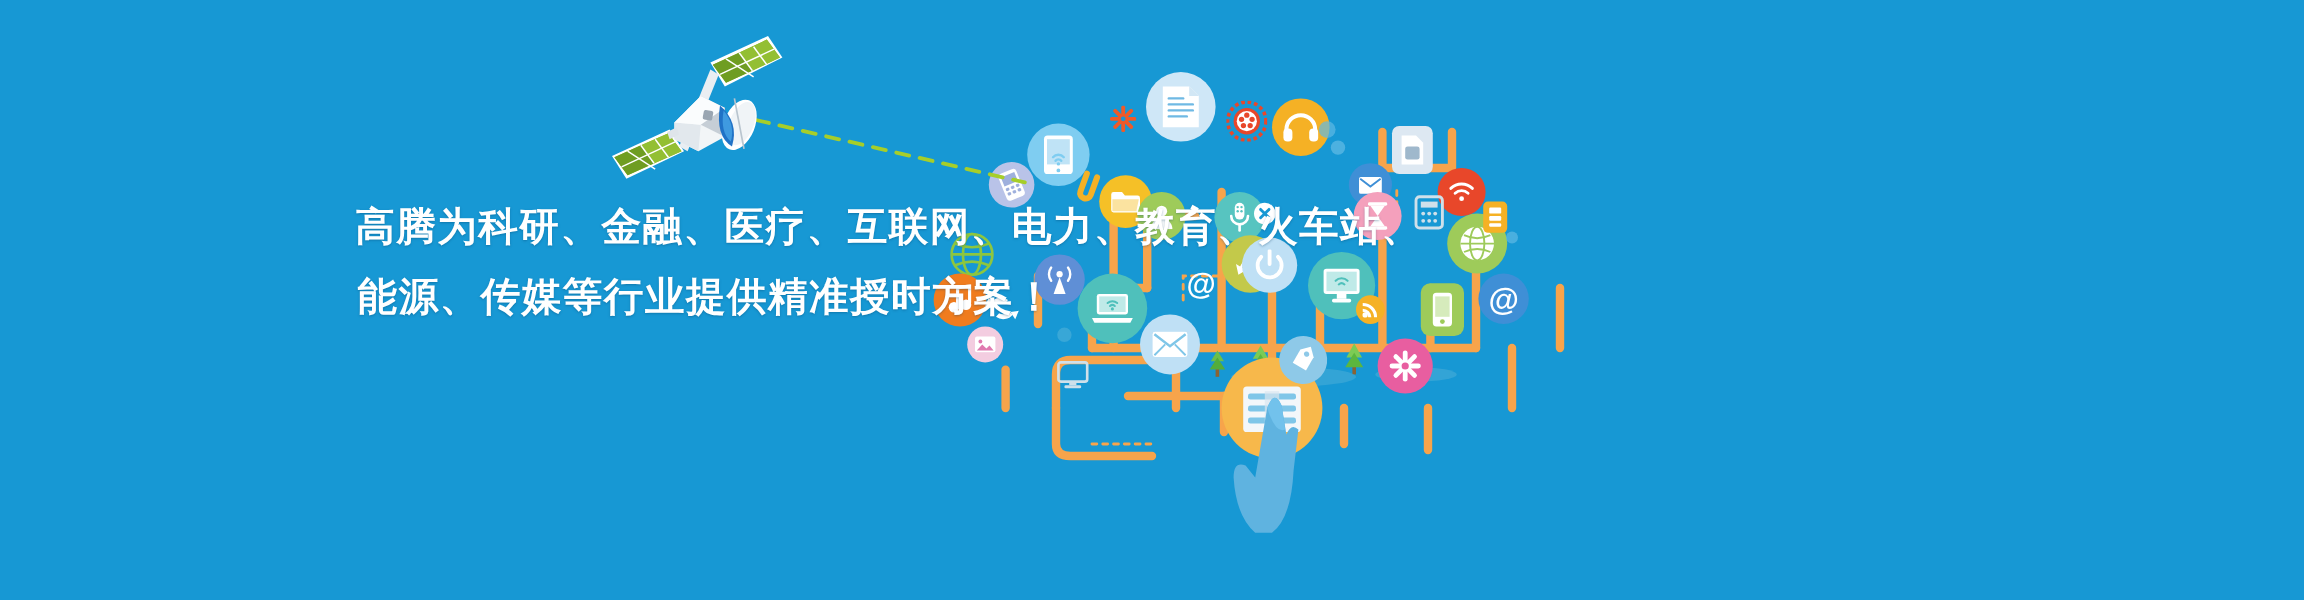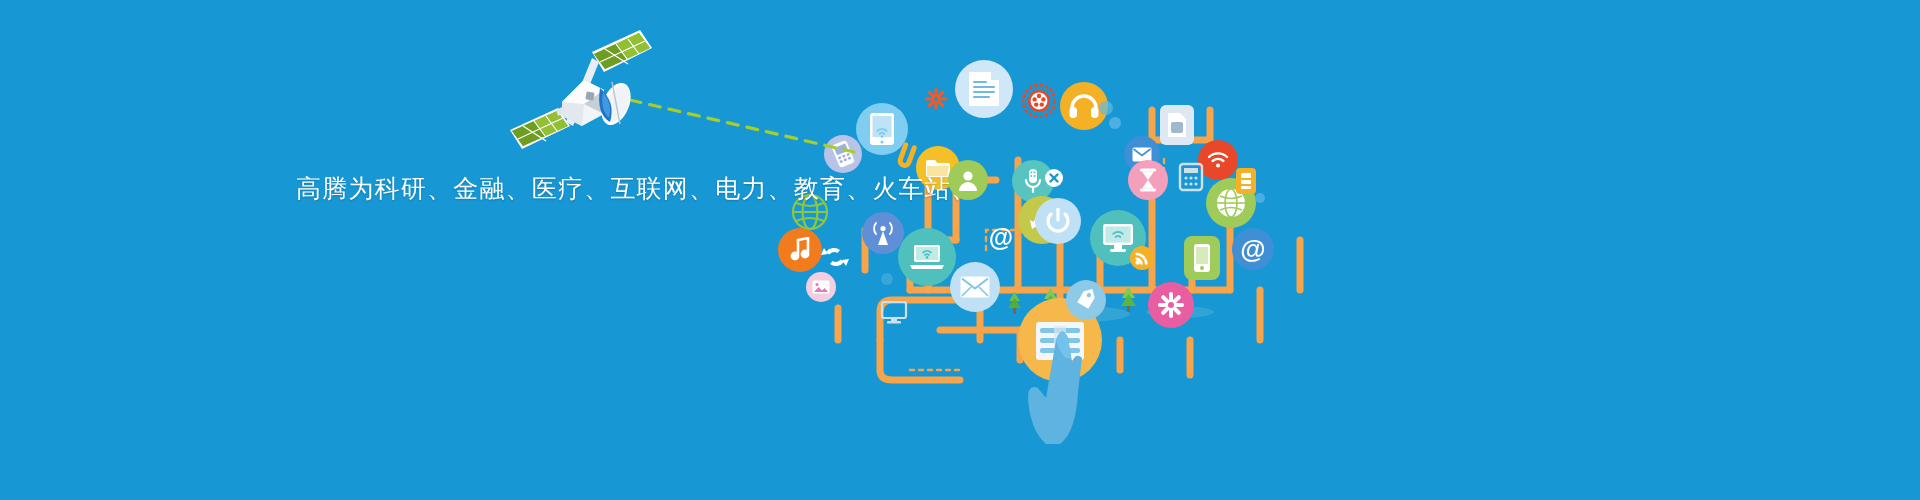--- a/index.html
+++ b/index.html
@@ -17,22 +17,22 @@
   
   #headline{
     position:absolute;
     left:296px;
     top:160px;
     width:640px;
     z-index:40;
   }
   #headline .line{
     color:#ffffff;
-    font-size:25px;
-    font-weight:normal;
+    font-size:33px;
+    font-weight:bold;
     letter-spacing:1.2px;
     line-height:58px;
     white-space:nowrap;
     text-shadow:0 1px 2px rgba(0,60,100,.35);
     font-family:"DejaVu Sans","Liberation Sans",sans-serif;
   }
   #headline .line2{ padding-left:2px; }
 
   
   #satellite{
@@ -590,15 +590,16 @@
       </svg>
   </div>
   <div class="node plain" style="left:880px;top:272px;width:14px;height:14px;">
     <svg width="14" height="14">
         <circle cx="7" cy="7" r="6" fill="#4fb0d8" opacity=".6"></circle>
       </svg>
   </div>
 
   <div id="headline">
     <div class="line line1">高腾为科研、金融、医疗、互联网、电力、教育、火车站、</div>
+    <div class="line line2">能源、传媒等行业提供精准授时方案！</div>
   </div>
 
 </div>
 
 </body></html>

